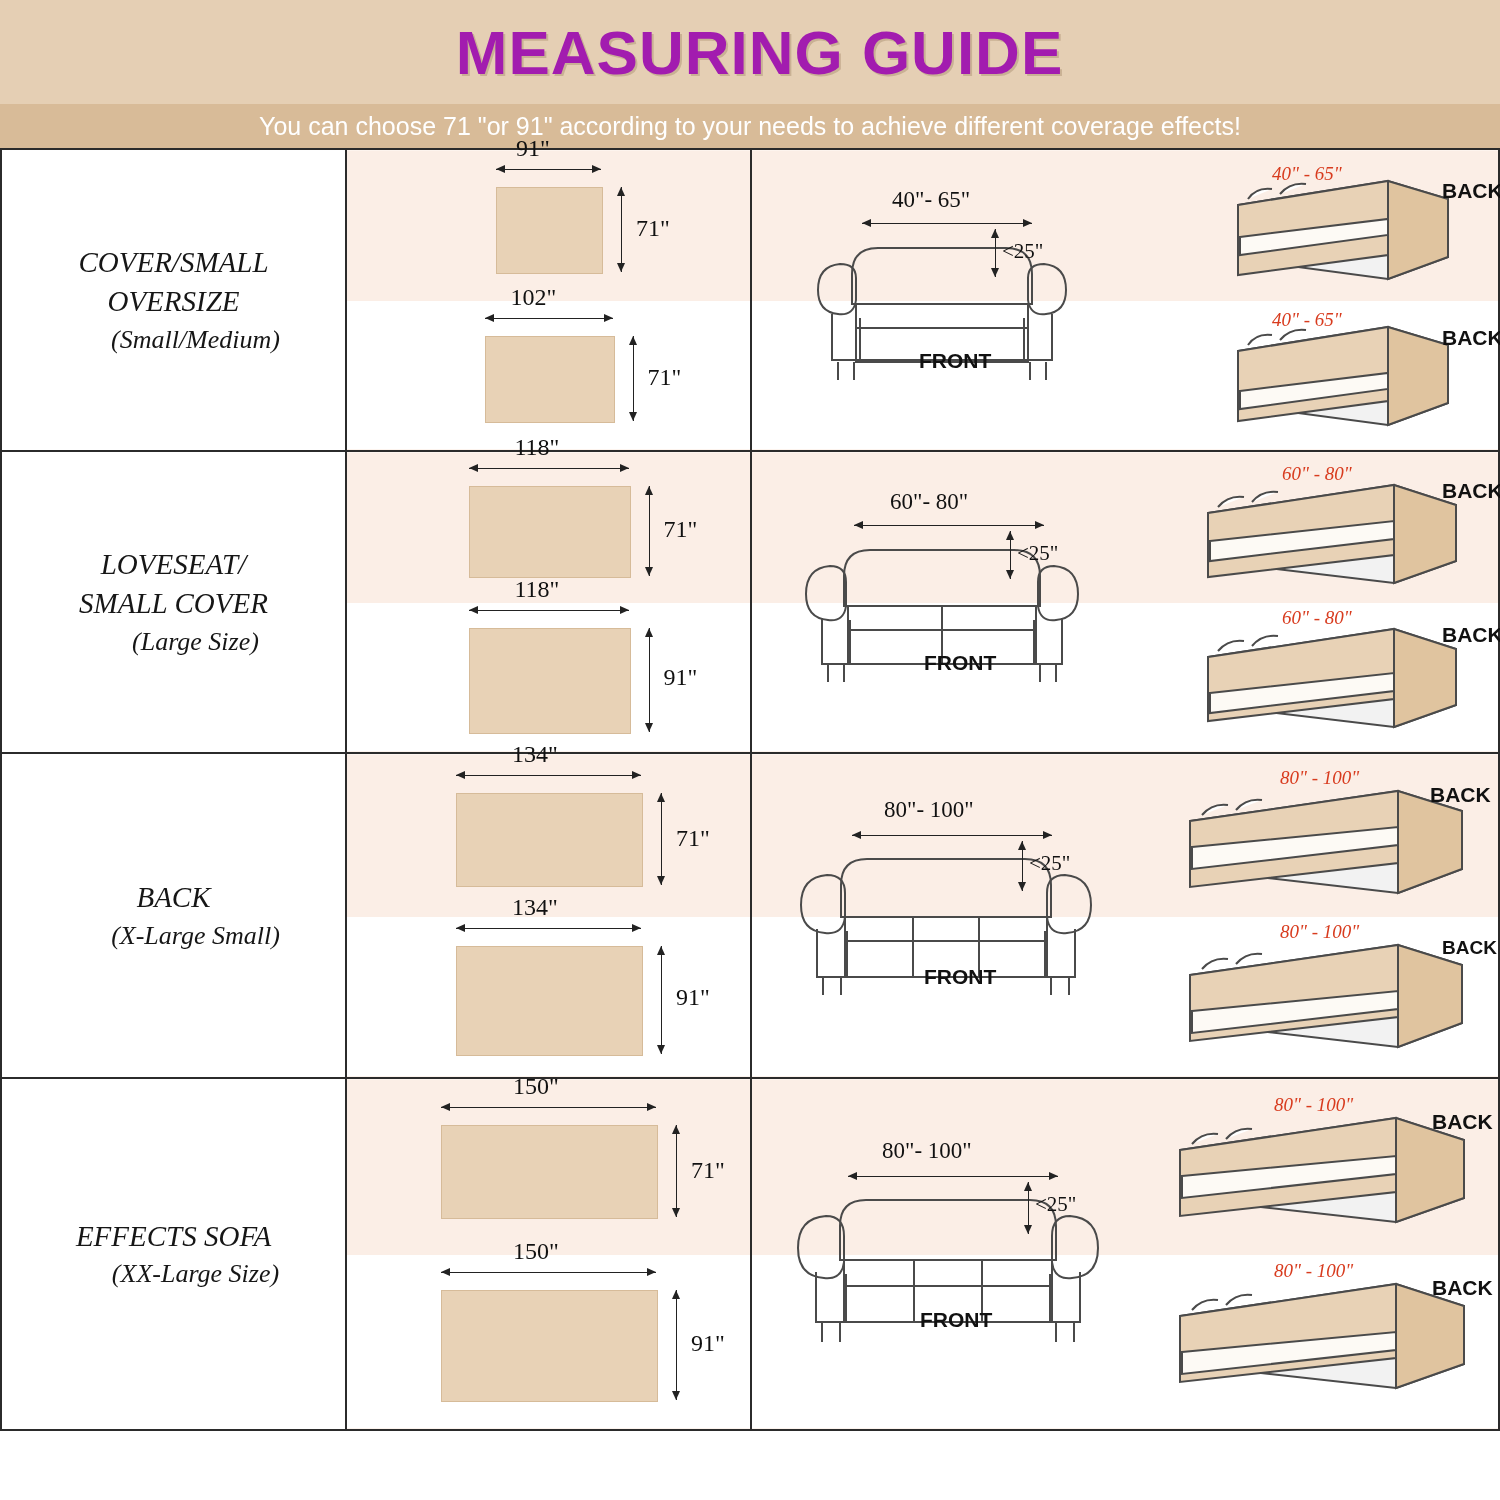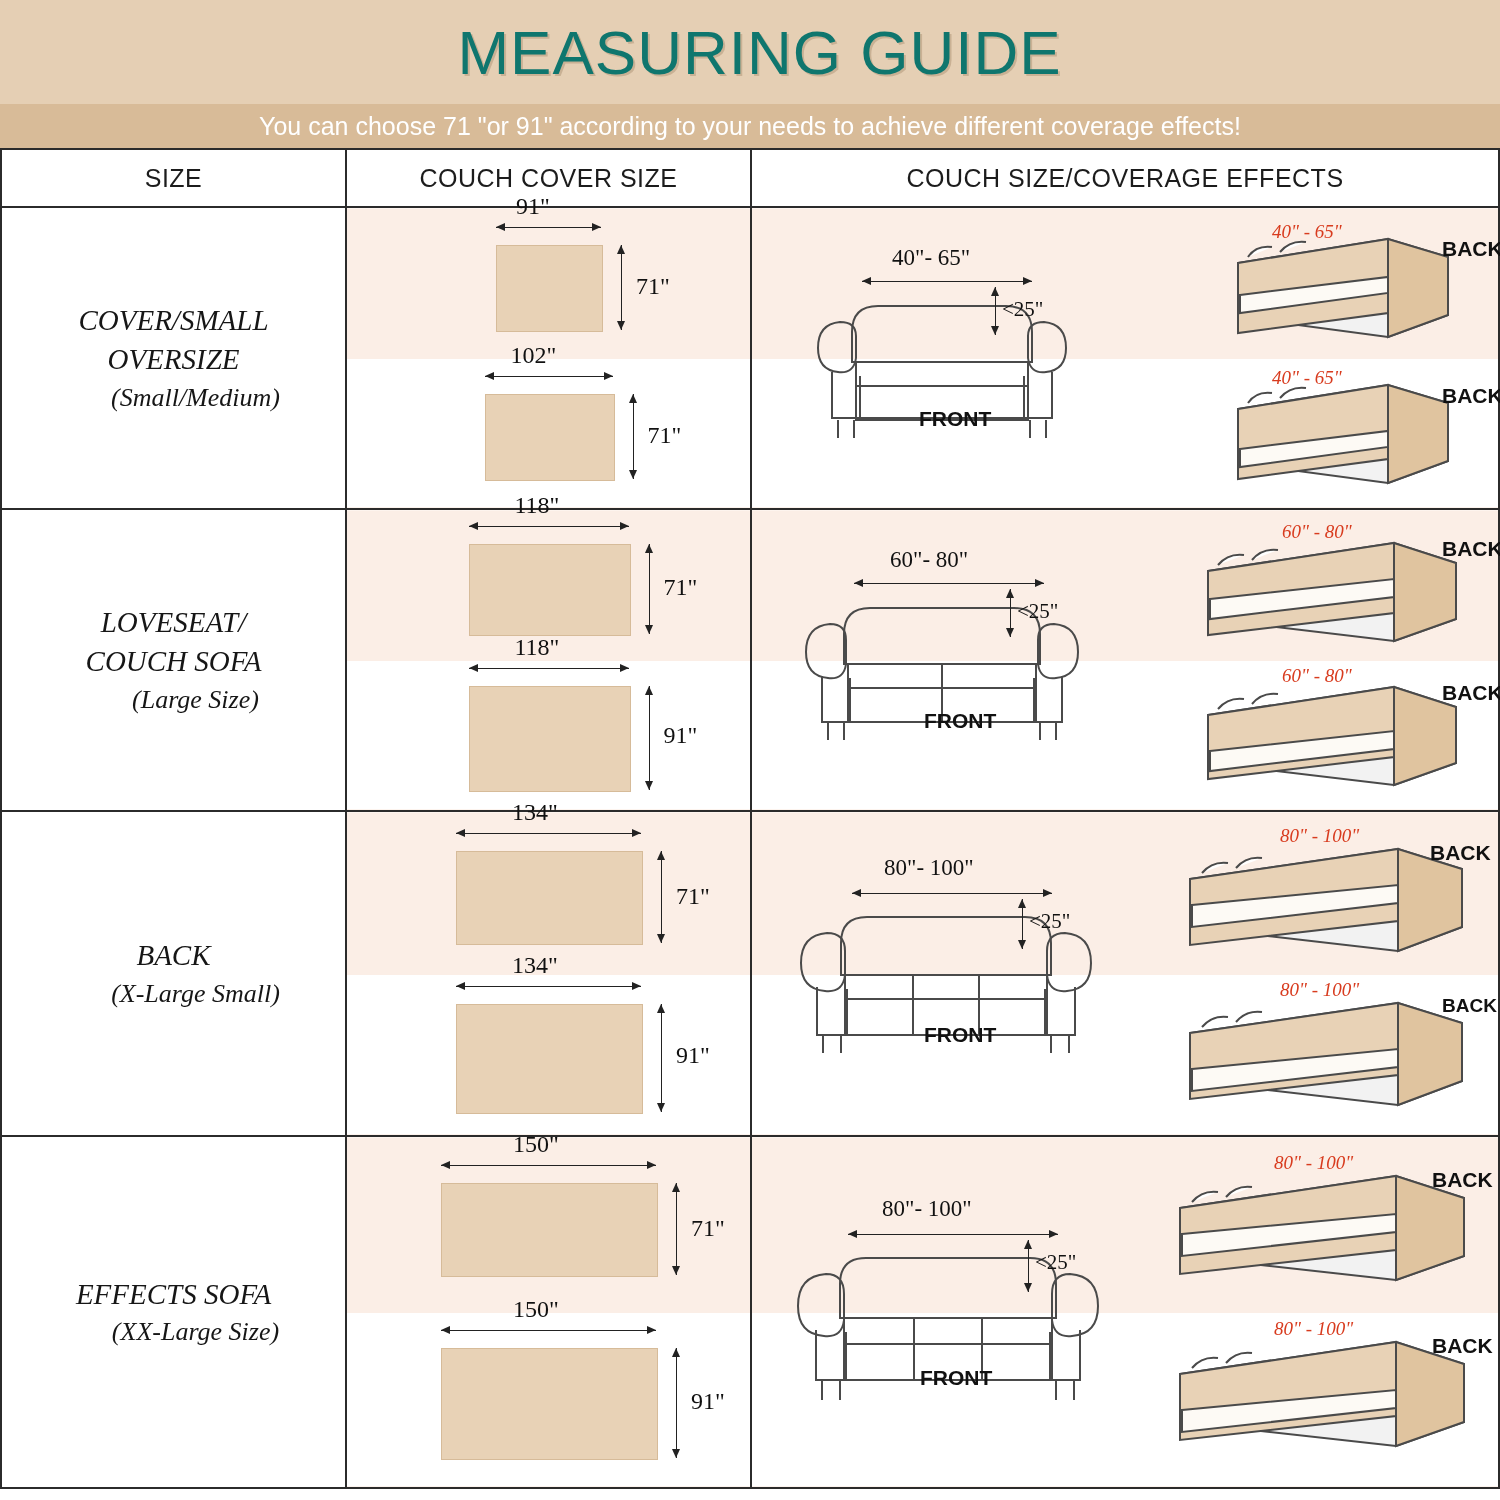--- a/index.html
+++ b/index.html
@@ -25,22 +25,22 @@
     width: 100%;
     height: 104px;
     background: #e5cfb4;
     display: flex;
     align-items: center;
     justify-content: center;
     position: relative;
   }
   .header-title {
     font-size: 62px;
-    font-weight: normal;
-    color: #0f766e;
+    font-weight: bold;
+    color: #a21caf;
     letter-spacing: 1px;
     text-shadow: 2px 2px 0 rgba(150,120,90,0.35);
     font-family: "Liberation Sans", sans-serif;
     margin-left: 19px;
   }
   .subheader {
     width: 100%;
     height: 44px;
     background: #d8bb98;
     display: flex;
@@ -207,25 +207,20 @@
     <div class="subheader-text">You can choose 71 "or 91" according to your needs to achieve different coverage effects!</div>
   </div>
 
   <table class="table">
     <colgroup>
       <col class="col-size">
         <col class="col-cover">
         <col class="col-effect">
     </colgroup>
     <tbody>
-        <tr>
-      <th class="hdr-cell">SIZE</th>
-      <th class="hdr-cell">COUCH COVER SIZE</th>
-      <th class="hdr-cell">COUCH SIZE/COVERAGE EFFECTS</th>
-    </tr>
 
     <tr>
       <td class="size-cell" style="height:300px">
         <div>COVER/SMALL</div>
         <div>OVERSIZE</div>
         <div class="sub">(Small/Medium)</div>
       </td>
 
       <td class="cover-cell">
         <div class="cell-inner">
@@ -301,21 +296,21 @@
           </svg>
           <div class="red-label" style="left:520px;top:158px;">40" - 65"</div>
           <div class="back-label" style="left:690px;top:175px;">BACK</div>
         </div>
       </td>
     </tr>
 
     <tr>
       <td class="size-cell" style="height:300px">
         <div>LOVESEAT/</div>
-        <div>COUCH SOFA</div>
+        <div>SMALL COVER</div>
         <div class="sub">(Large Size)</div>
       </td>
 
       <td class="cover-cell">
         <div class="cell-inner">
           <div class="half tint" style="height:150px">
             <div class="cover-block">
               <div class="dimgroup" style="width:160px;height:90px;margin-top:6px;">
                 <div class="rect" style="width:160px;height:90px;"></div>
                 <div class="arrow-h" style="left:0;width:160px;top:-18px;"></div>

